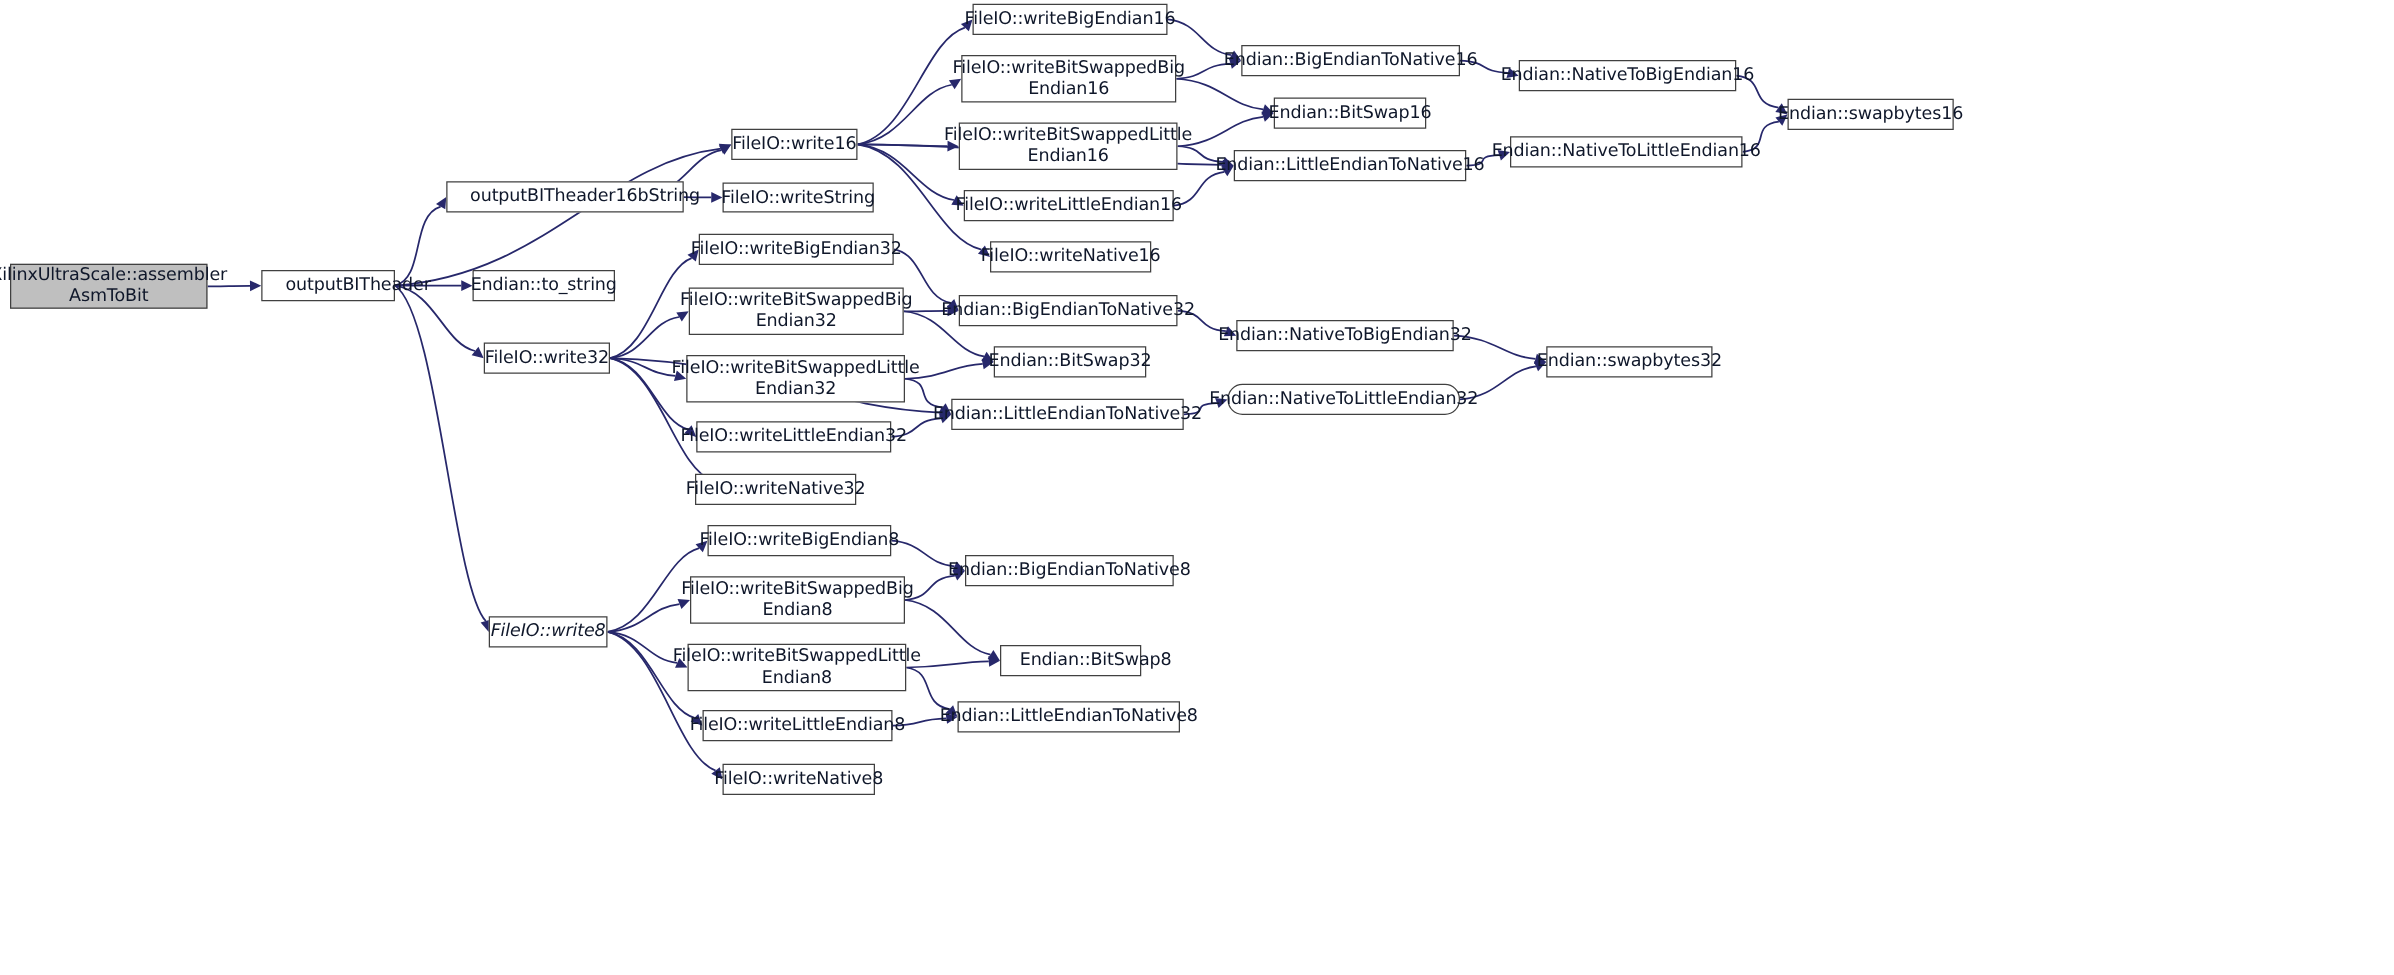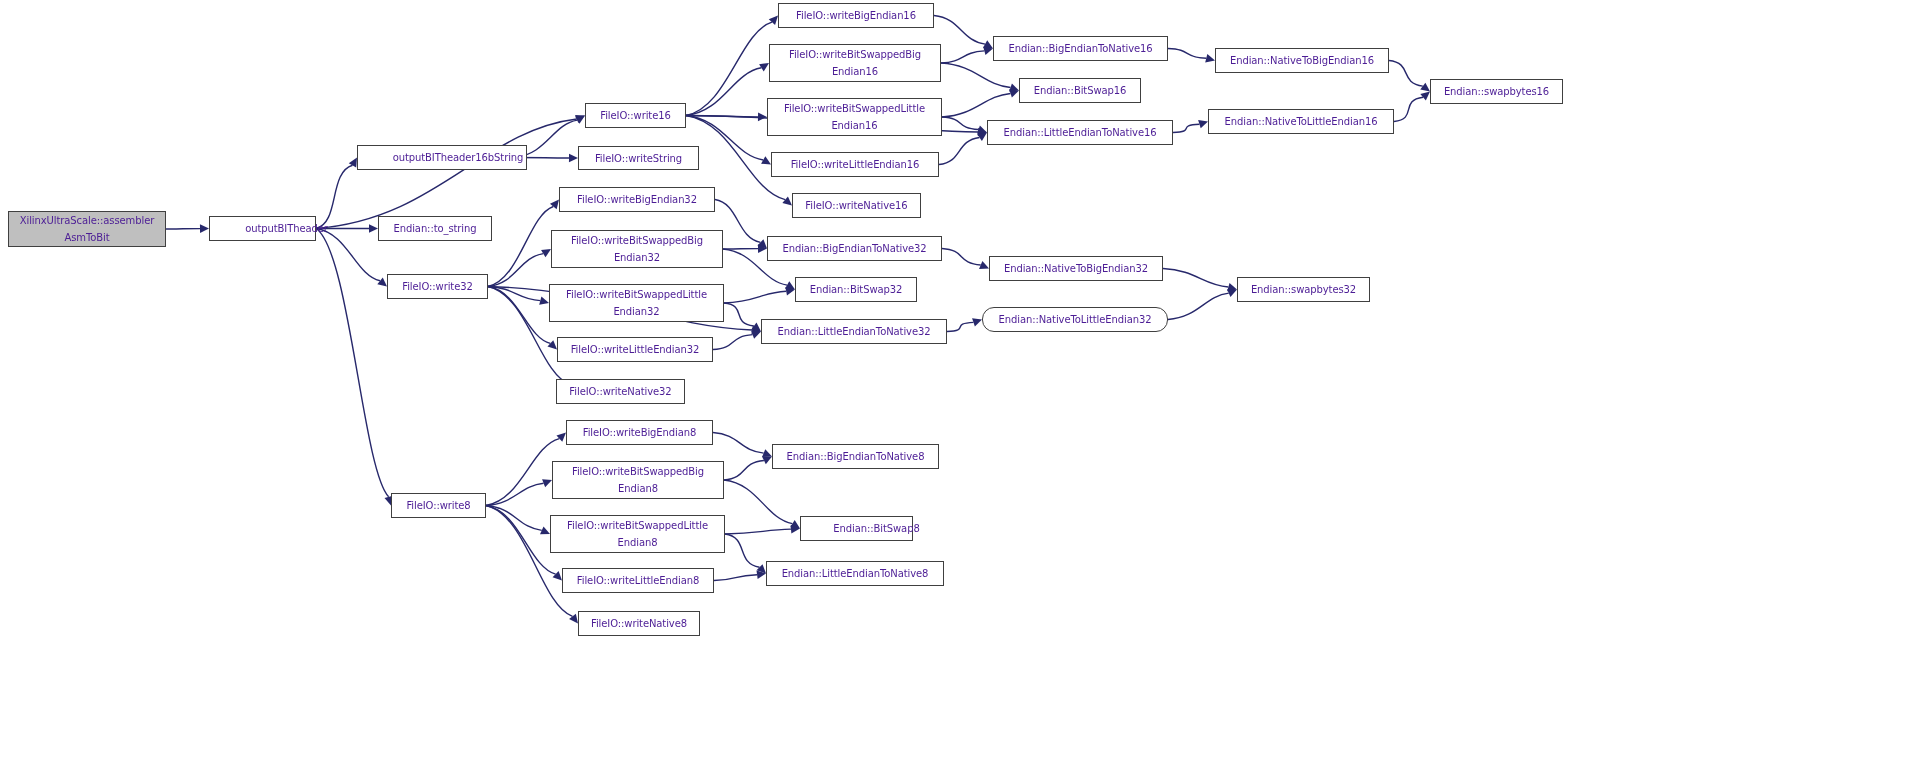--- a/index.html
+++ b/index.html
@@ -23,22 +23,22 @@
     top: 0;
     width: 1915px;
     height: 780px;
     pointer-events: none;
   }
   .node {
     position: absolute;
     box-sizing: border-box;
     border: 1px solid #404040;
     background: #ffffff;
-    color: #4c1d95;
-    font-size: 10px;
+    color: #0f172a;
+    font-size: 14px;
     line-height: 17px;
     display: flex;
     align-items: center;
     justify-content: center;
     text-align: center;
     white-space: pre-line;
     letter-spacing: -0.1px;
   }
   .node.root {
     background: #bfbfbf;
@@ -149,25 +149,25 @@
       <path d="M 725 534 C 758.75 533.56, 764.7741028287074 529.708232459228, 791.0241028287074 529.1582324592281" fill="none" stroke="#27286b" stroke-width="1.4"></path>
       <polygon points="800,528.5 791.3385916703387,533.4467166632901 790.7096139870762,524.8697482551661" fill="#27286b"></polygon>
       <path d="M 725 534 C 749 537.16, 735.5185809498249 563.3057060370264, 759.5185809498249 567.2557060370265" fill="none" stroke="#27286b" stroke-width="1.4"></path>
       <polygon points="766,573.5 756.5351960564043,570.3523840276657 762.5019658432456,564.1590280463872" fill="#27286b"></polygon>
       <path d="M 714 580.5 C 738 579.94, 733.0804540453943 575.4007081092739, 757.0804540453943 574.7007081092738" fill="none" stroke="#27286b" stroke-width="1.4"></path>
       <polygon points="766,573.5 757.6541256976029,578.9622689542522 756.5067823931856,570.4391472642955" fill="#27286b"></polygon>
     </svg>
 <div class="node root" style="left: 8px; top: 211px; width: 158px; height: 36px; background: rgb(191, 191, 191); border-color: rgb(64, 64, 64);"><span>XilinxUltraScale::assembler
 AsmToBit</span></div>
     <div class="node" style="left: 209px; top: 216px; width: 107px; height: 25px; background: rgb(255, 255, 255); border-color: rgb(64, 64, 64); padding-left: 48px;"><span>outputBITheader</span></div>
-    <div class="node" style="left: 357px; top: 145px; width: 170px; height: 25px; background: rgb(255, 255, 255); border-color: rgb(64, 64, 64); padding-left: 32px;"><span>outputBITheader16bString</span></div>
+    <div class="node" style="left: 357px; top: 145px; width: 190px; height: 25px; background: rgb(255, 255, 255); border-color: rgb(64, 64, 64); padding-left: 32px;"><span>outputBITheader16bString</span></div>
     <div class="node" style="left: 378px; top: 216px; width: 114px; height: 25px; background: rgb(255, 255, 255); border-color: rgb(64, 64, 64);"><span>Endian::to_string</span></div>
     <div class="node" style="left: 585px; top: 103px; width: 101px; height: 25px; background: rgb(255, 255, 255); border-color: rgb(64, 64, 64);"><span>FileIO::write16</span></div>
     <div class="node" style="left: 387px; top: 274px; width: 101px; height: 25px; background: rgb(255, 255, 255); border-color: rgb(64, 64, 64);"><span>FileIO::write32</span></div>
-    <div class="node" style="left: 391px; top: 493px; width: 95px; height: 25px; background: rgb(255, 255, 255); border-color: rgb(64, 64, 64);"><span>FileIO::write8</span></div>
+    <div class="node" style="left: 391px; top: 493px; width: 95px; height: 25px; background: rgb(255, 255, 255); border-color: rgb(64, 64, 64); font-style: italic;"><span>FileIO::write8</span></div>
     <div class="node" style="left: 578px; top: 146px; width: 121px; height: 24px; background: rgb(255, 255, 255); border-color: rgb(64, 64, 64);"><span>FileIO::writeString</span></div>
     <div class="node" style="left: 778px; top: 3px; width: 156px; height: 25px; background: rgb(255, 255, 255); border-color: rgb(64, 64, 64);"><span>FileIO::writeBigEndian16</span></div>
     <div class="node" style="left: 769px; top: 44px; width: 172px; height: 38px; background: rgb(255, 255, 255); border-color: rgb(64, 64, 64);"><span>FileIO::writeBitSwappedBig
 Endian16</span></div>
     <div class="node" style="left: 767px; top: 98px; width: 175px; height: 38px; background: rgb(255, 255, 255); border-color: rgb(64, 64, 64);"><span>FileIO::writeBitSwappedLittle
 Endian16</span></div>
     <div class="node" style="left: 771px; top: 152px; width: 168px; height: 25px; background: rgb(255, 255, 255); border-color: rgb(64, 64, 64);"><span>FileIO::writeLittleEndian16</span></div>
     <div class="node" style="left: 792px; top: 193px; width: 129px; height: 25px; background: rgb(255, 255, 255); border-color: rgb(64, 64, 64);"><span>FileIO::writeNative16</span></div>
     <div class="node" style="left: 993px; top: 36px; width: 175px; height: 25px; background: rgb(255, 255, 255); border-color: rgb(64, 64, 64);"><span>Endian::BigEndianToNative16</span></div>
     <div class="node" style="left: 1019px; top: 78px; width: 122px; height: 25px; background: rgb(255, 255, 255); border-color: rgb(64, 64, 64);"><span>Endian::BitSwap16</span></div>

